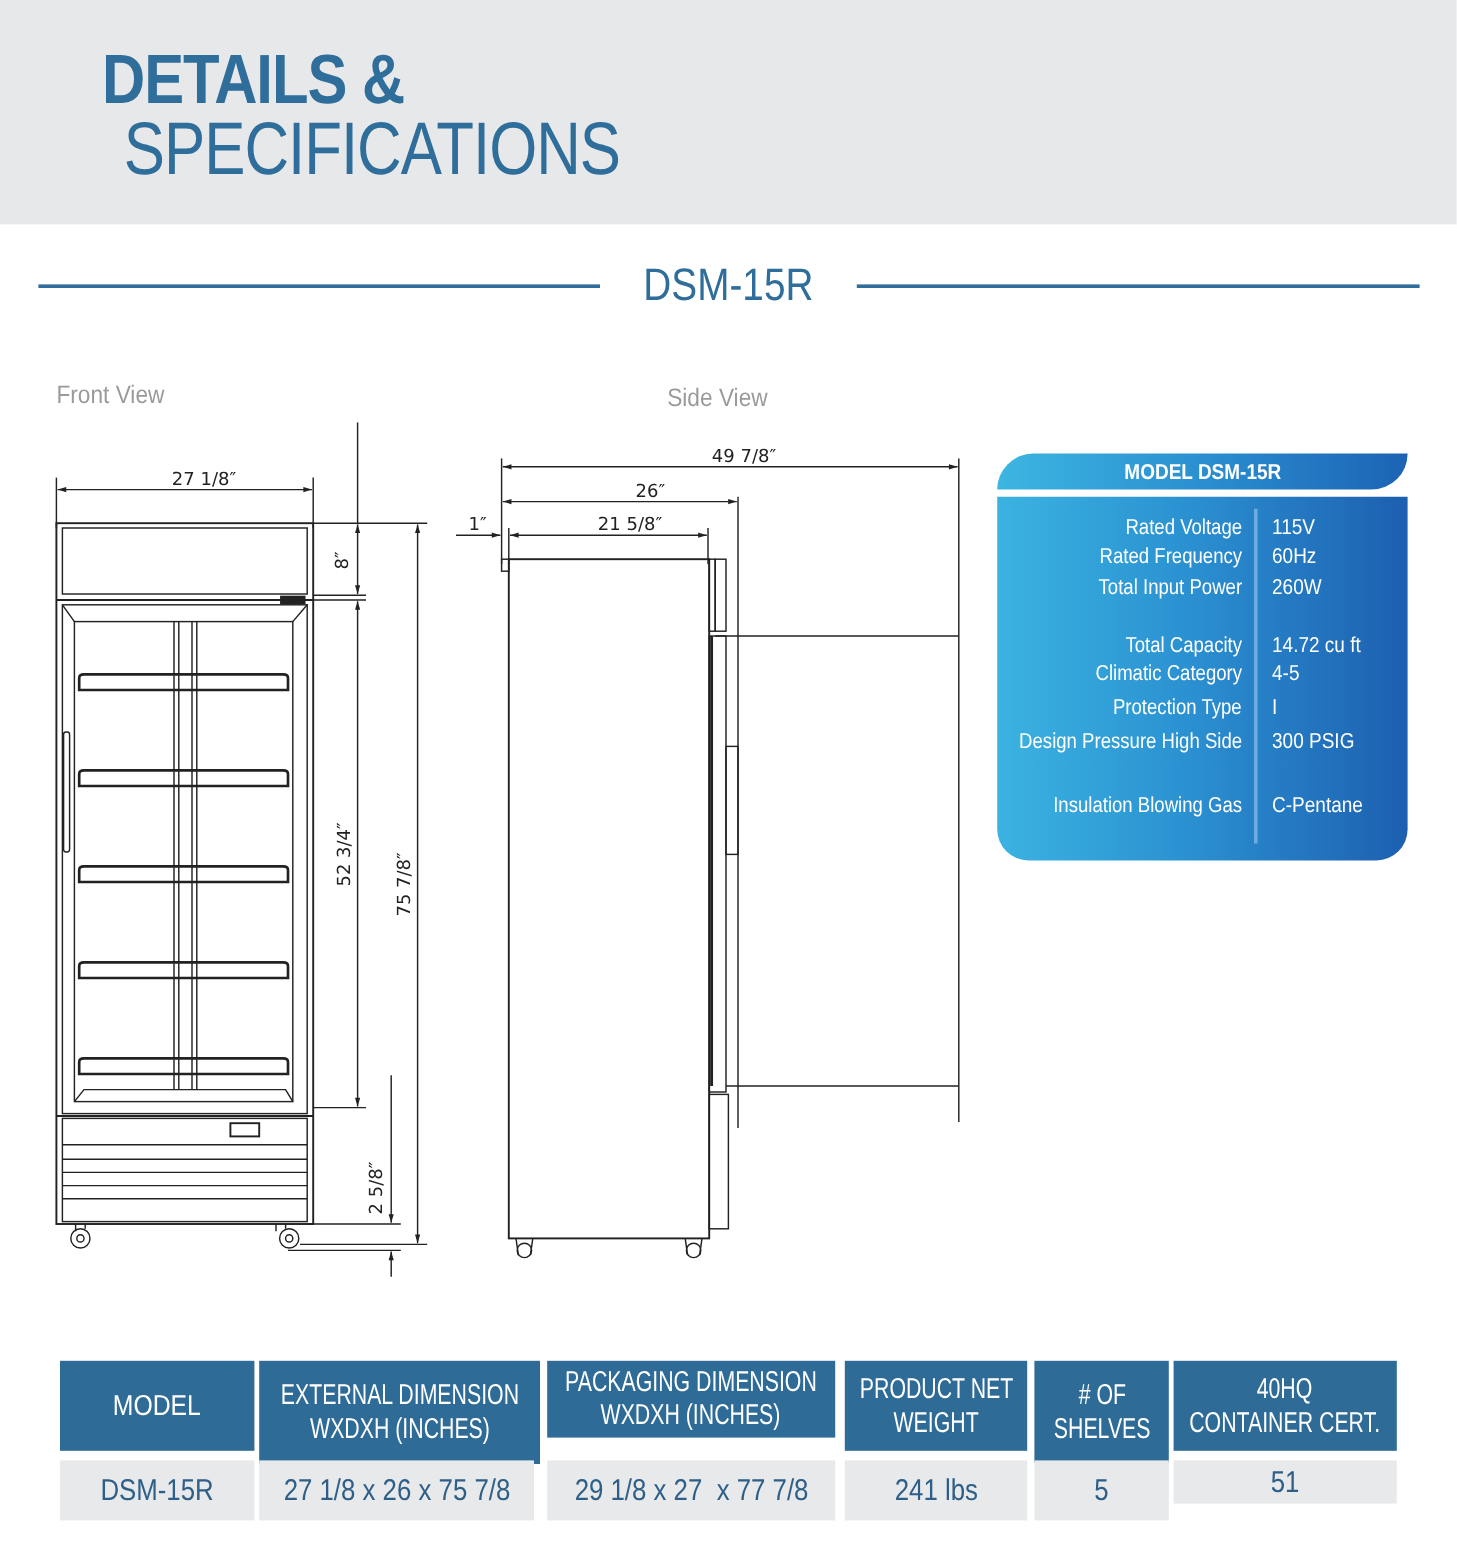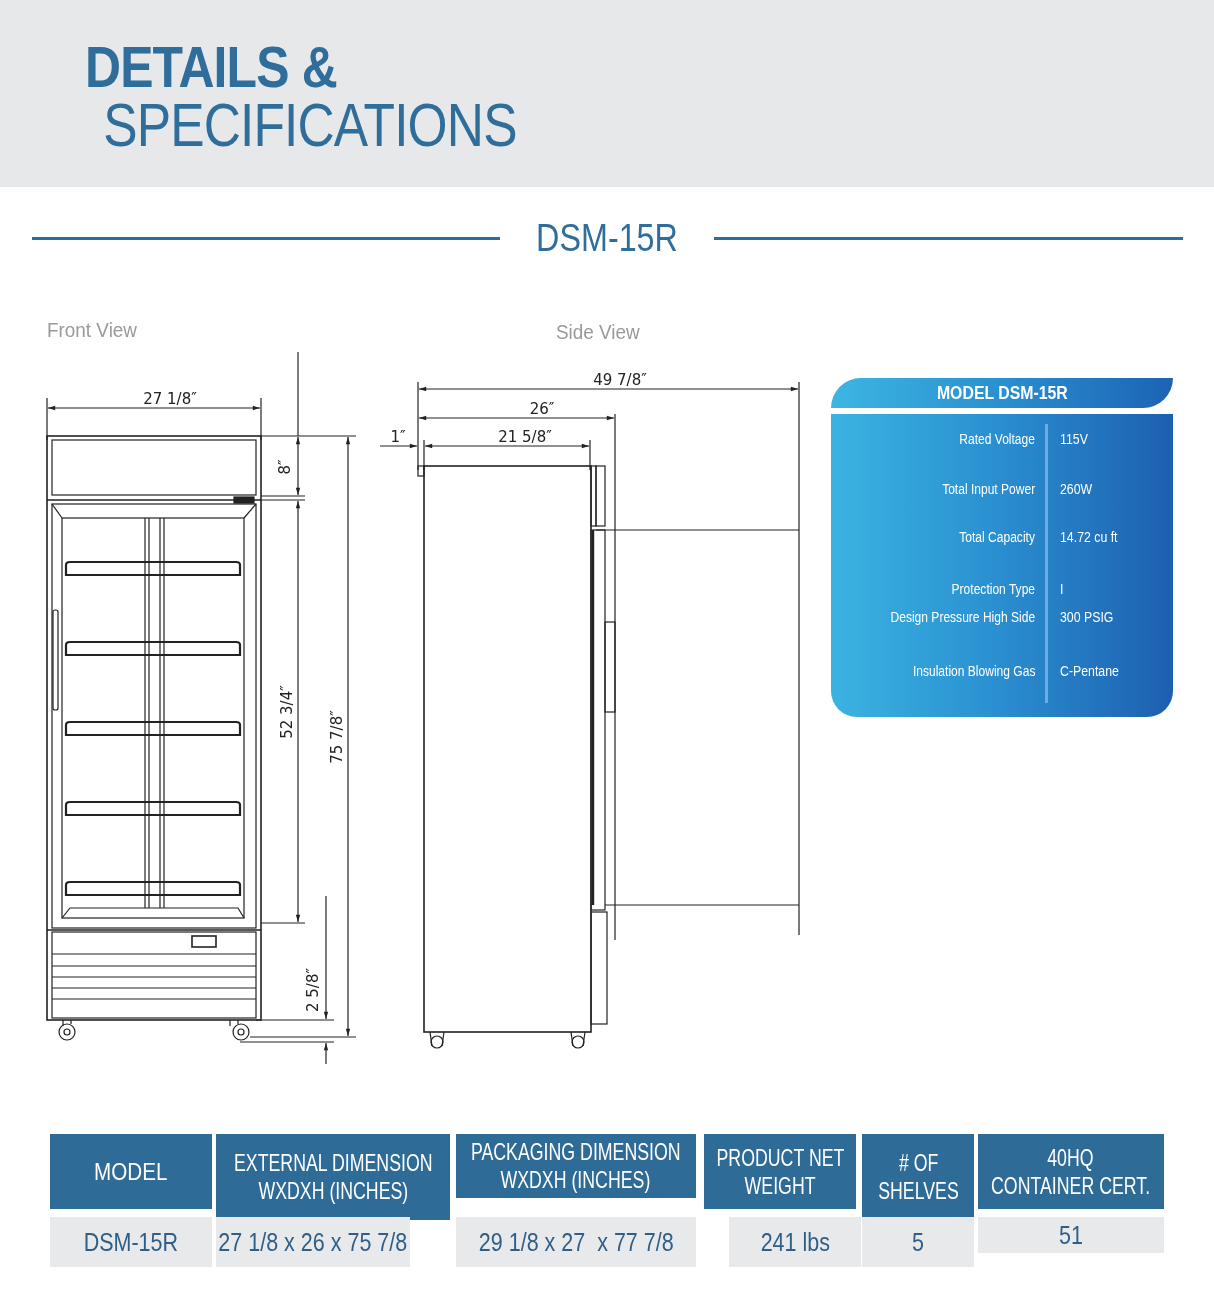--- a/index.html
+++ b/index.html
@@ -36,21 +36,21 @@
     background: linear-gradient(90deg, #3db6e2 0%, #2a8fd0 50%, #1c63b4 100%);
     color: #fff; font-weight: bold; text-align: center; font-size: 18px; line-height: 30px;
   }
   .spec-head span { display: inline-block; transform: scaleX(0.88); }
   .spec-body {
     margin-top: 6px; height: 303px; border-radius: 0 0 26px 26px;
     background: linear-gradient(90deg, #3bb3e1 0%, #2b92d2 45%, #1d5fb0 100%);
     position: relative;
   }
   .spec-divider { position: absolute; left: 214px; top: 10px; bottom: 14px; width: 3px; background: rgba(140,190,235,0.7); }
-  .spec-row { position: absolute; left: 0; width: 342px; height: 24px; color: #fff; font-size: 14px; line-height: 24px; }
+  .spec-row { position: absolute; left: 0; width: 342px; height: 24px; color: #fff; font-size: 18px; line-height: 24px; }
   .spec-row .k { position: absolute; right: 138px; white-space: nowrap; transform-origin: right center; transform: scaleX(0.86); }
   .spec-row .v { position: absolute; left: 229px; white-space: nowrap; transform-origin: left center; transform: scaleX(0.88); }
 
   .tbl { position: absolute; left: 50px; top: 1134px; }
   .cell { position: absolute; text-align: center; display: flex; align-items: center; justify-content: center; }
   .hcell { background: #2e6b97; color: #fff; font-size: 24px; line-height: 28px; }
   .dcell { background: #e8e9ea; color: #2e5f88; font-size: 25px; }
   .cell span { display: inline-block; transform: scaleX(0.86); white-space: nowrap; }
 </style>
 </head>
@@ -175,28 +175,36 @@
 </svg>
 
 <div class="spec-card">
   <div class="spec-head"><span>MODEL DSM-15R</span></div>
   <div class="spec-body">
     <div class="spec-divider"></div>
     <div class="spec-row" style="top:13px">
         <span class="k">Rated  Voltage</span>
         <span class="v">115V</span>
       </div>
+    <div class="spec-row" style="top:37px">
+        <span class="k">Rated  Frequency</span>
+        <span class="v">60Hz</span>
+      </div>
     <div class="spec-row" style="top:63px">
         <span class="k">Total Input Power</span>
         <span class="v">260W</span>
       </div>
     <div class="spec-row" style="top:111px">
         <span class="k">Total Capacity</span>
         <span class="v">14.72 cu ft</span>
       </div>
+    <div class="spec-row" style="top:135px">
+        <span class="k">Climatic Category</span>
+        <span class="v">4-5</span>
+      </div>
     <div class="spec-row" style="top:163px">
         <span class="k">Protection Type</span>
         <span class="v">I</span>
       </div>
     <div class="spec-row" style="top:191px">
         <span class="k">Design Pressure High Side</span>
         <span class="v">300 PSIG</span>
       </div>
     <div class="spec-row" style="top:245px">
         <span class="k">Insulation Blowing Gas</span>
@@ -221,27 +229,27 @@
   <div class="cell hcell" style="left:812px;top:0;width:112px;height:85px">
       <span><span># OF</span><br><span>SHELVES</span></span>
     </div>
   <div class="cell hcell" style="left:928px;top:0;width:186px;height:75px">
       <span><span>40HQ</span><br><span>CONTAINER CERT.</span></span>
     </div>
 
   <div class="cell dcell" style="left:0;top:83px;width:162px;height:50px">
       <span>DSM-15R</span>
     </div>
-  <div class="cell dcell" style="left:166px;top:83px;width:194px;height:50px">
+  <div class="cell dcell" style="left:166px;top:83px;width:229px;height:50px">
       <span>27 1/8 x 26 x 75 7/8</span>
     </div>
   <div class="cell dcell" style="left:406px;top:83px;width:240px;height:50px">
       <span style="white-space:pre">29 1/8 x 27  x 77 7/8</span>
     </div>
-  <div class="cell dcell" style="left:679px;top:83px;width:132px;height:50px">
+  <div class="cell dcell" style="left:654px;top:83px;width:152px;height:50px">
       <span>241 lbs</span>
     </div>
   <div class="cell dcell" style="left:812px;top:83px;width:112px;height:50px">
       <span>5</span>
     </div>
   <div class="cell dcell" style="left:928px;top:83px;width:186px;height:36px">
       <span>51</span>
     </div>
 </div>
 

